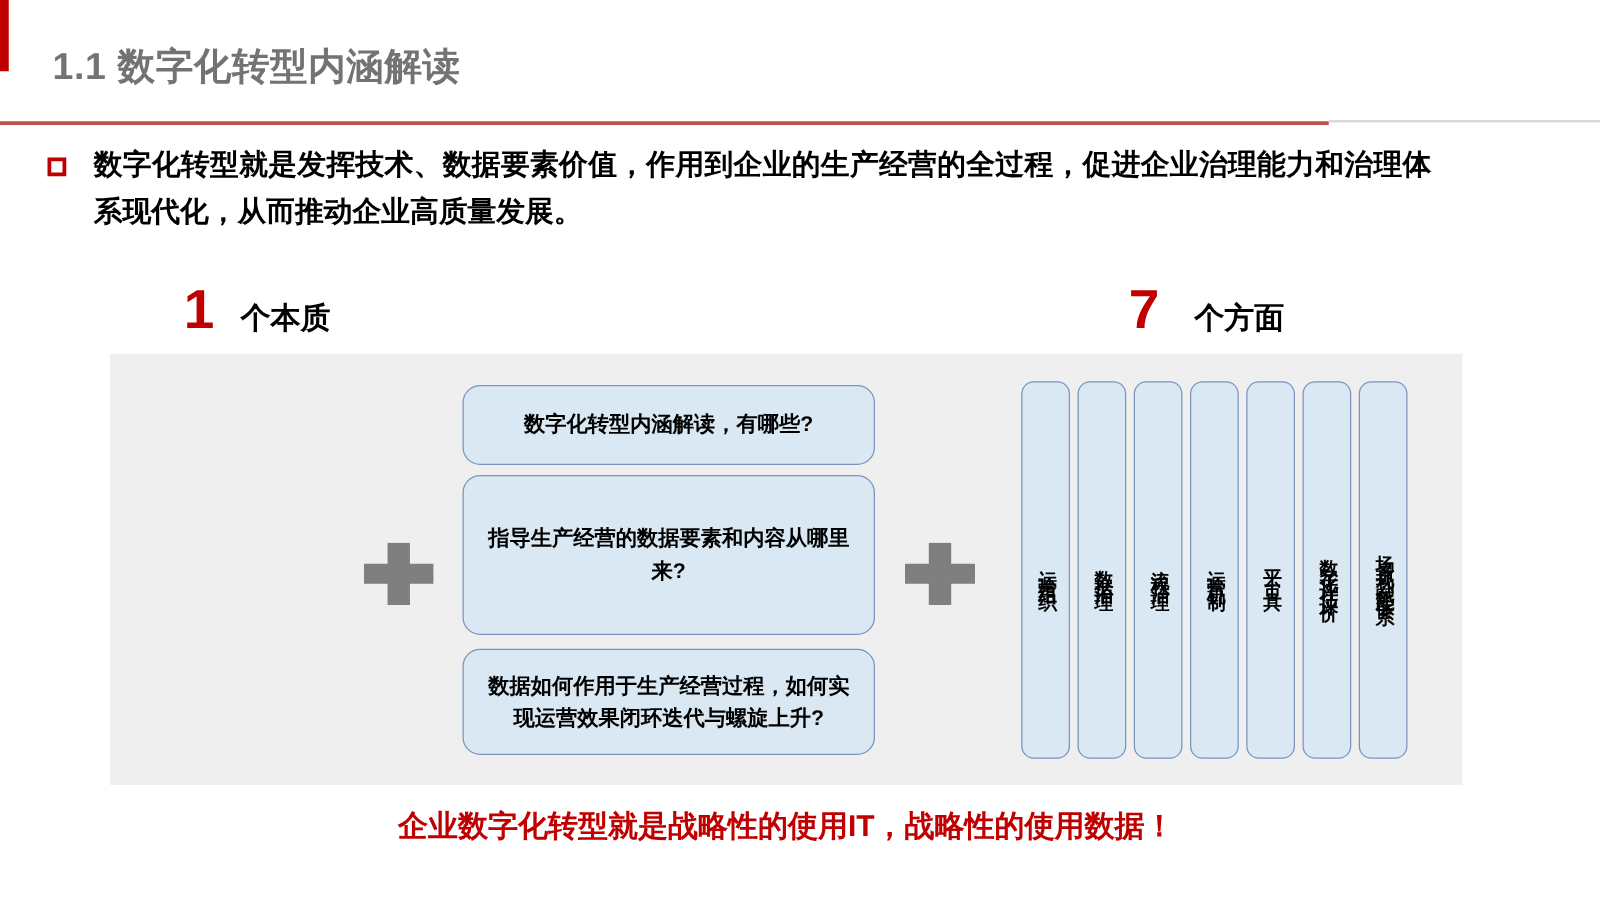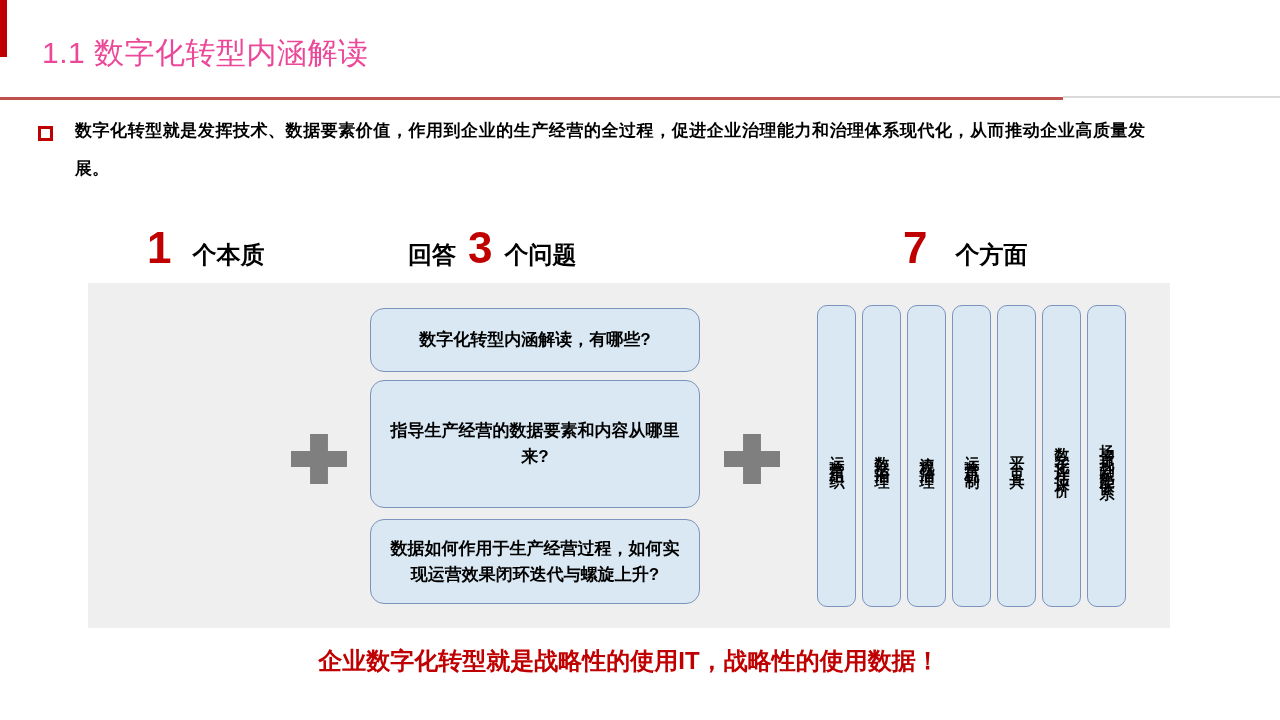--- a/index.html
+++ b/index.html
@@ -20,22 +20,22 @@
     left: 0; top: 0;
     width: 7px; height: 57px;
     background: #c00000;
   }
 
   
   .title {
     position: absolute;
     left: 42px; top: 33px;
     font-size: 30px;
-    font-weight: normal;
-    color: #ec4899;
+    font-weight: bold;
+    color: #737373;
     letter-spacing: 0.5px;
     white-space: nowrap;
   }
 
   
   .divider-red {
     position: absolute;
     left: 0; top: 97px;
     width: 1063px; height: 3px;
     background: #c0504d;
@@ -52,21 +52,21 @@
     position: absolute;
     left: 38px; top: 126px;
     width: 15px; height: 15px;
     border: 3px solid #c00000;
     background: #ffffff;
   }
   .bullet-text {
     position: absolute;
     left: 75px; top: 112px;
     width: 1070px;
-    font-size: 17px;
+    font-size: 23px;
     font-weight: bold;
     color: #000000;
     line-height: 38px;
     text-align: justify;
   }
 
   
   .sec-header {
     position: absolute;
     top: 226px;
@@ -196,25 +196,20 @@
   <div class="divider-gray"></div>
 
   <span class="bullet-square"></span>
   <p class="bullet-text">数字化转型就是发挥技术、数据要素价值，作用到企业的生产经营的全过程，促进企业治理能力和治理体系现代化，从而推动企业高质量发展。</p>
 
   <div class="sec-header h1">
     <span class="num">1</span>
     <span class="lbl">个本质</span>
   </div>
 
-  <div class="sec-header h2">
-    <span class="prefix">回答</span>
-    <span class="num">3</span>
-    <span class="lbl">个问题</span>
-  </div>
 
   <div class="sec-header h3">
     <span class="num">7</span>
     <span class="lbl">个方面</span>
   </div>
 
   <div class="panel">
 
 
     <div class="plus plus1"></div>

